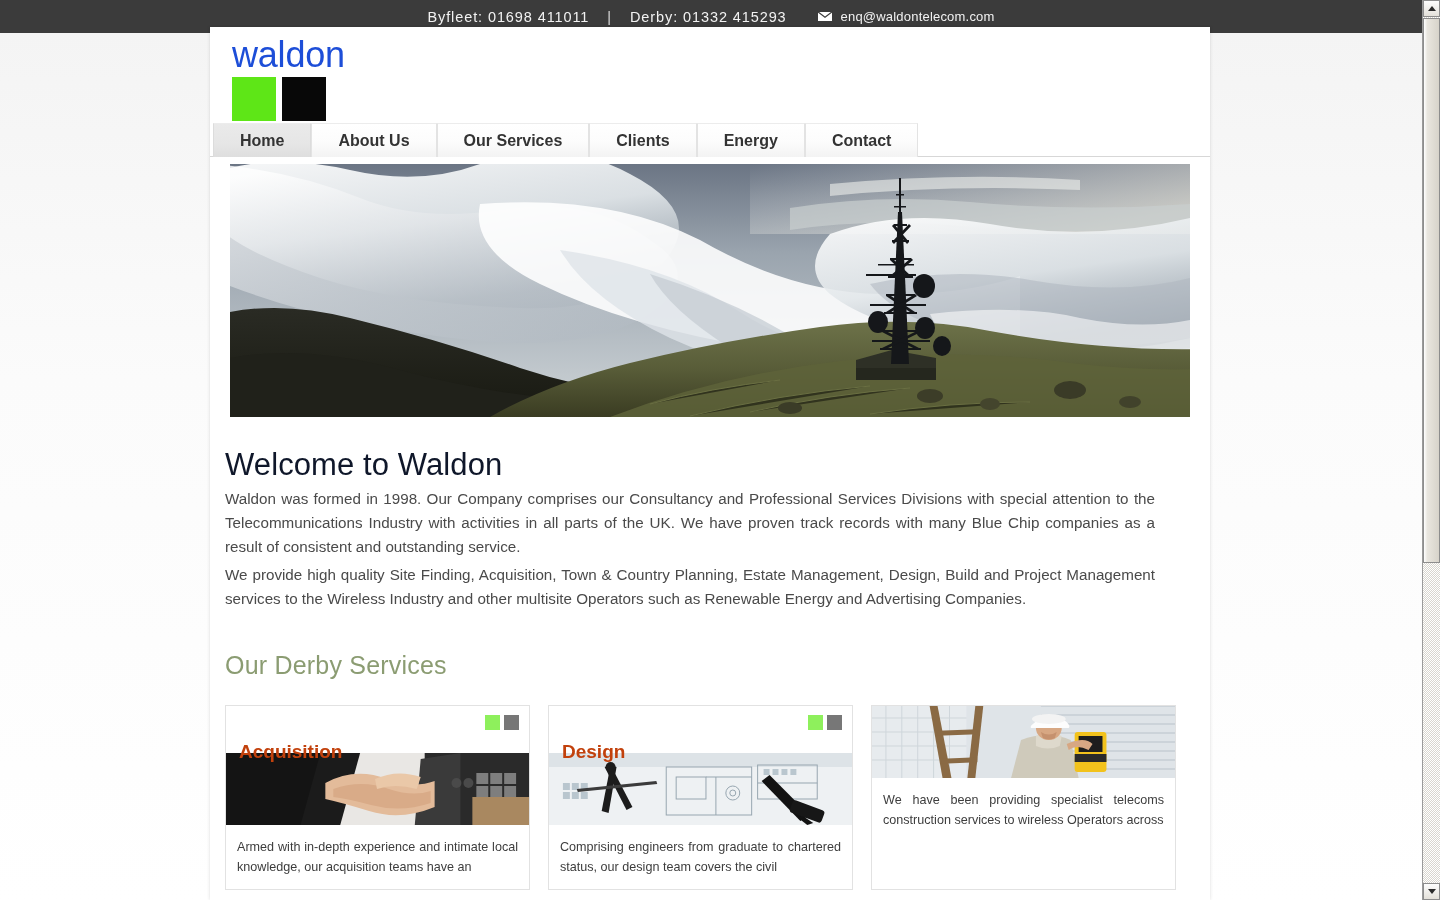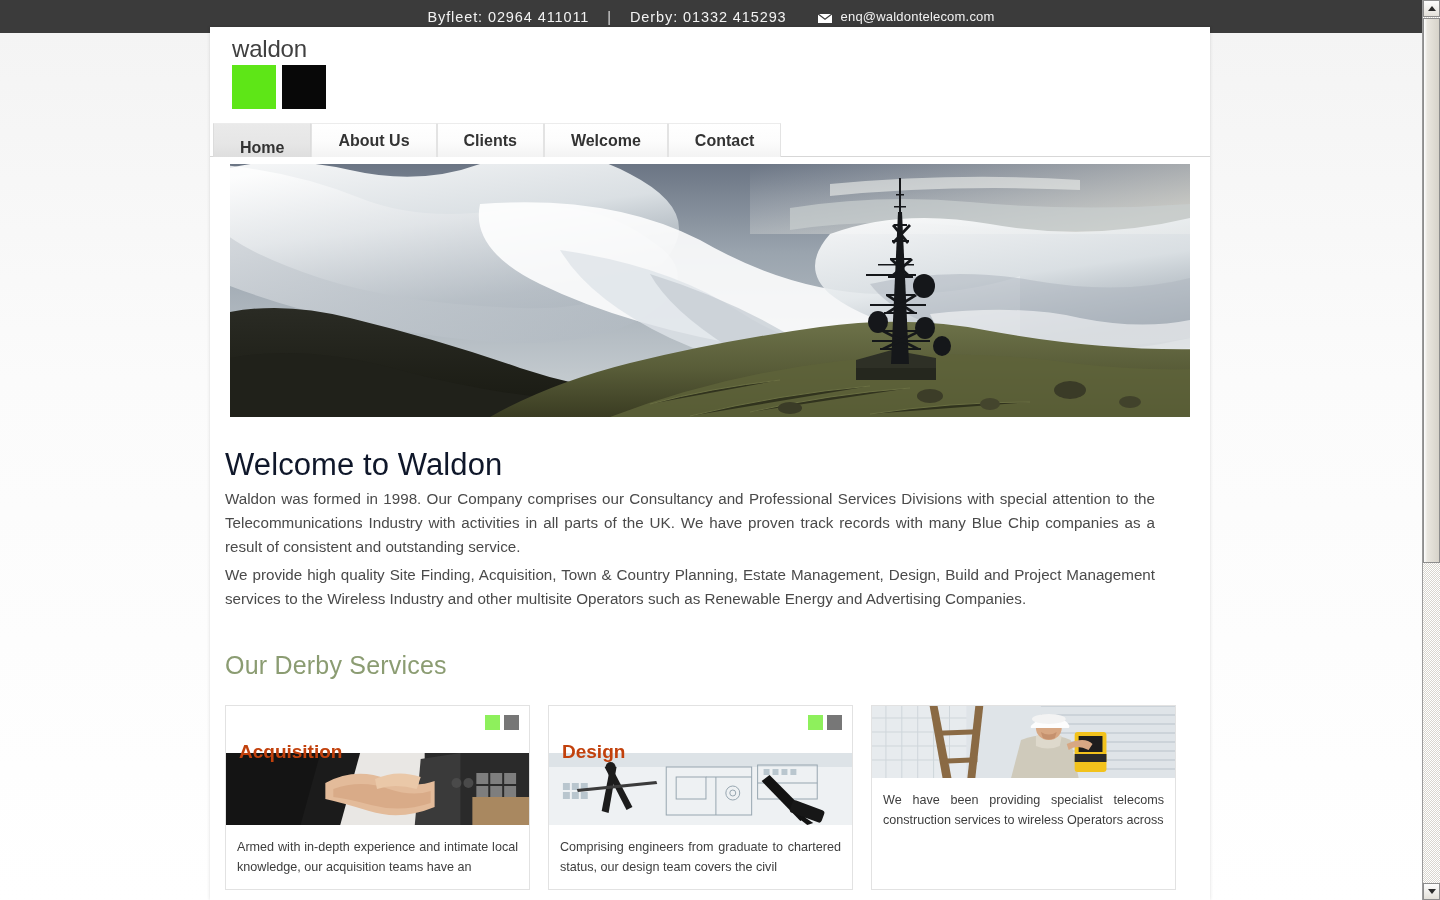--- a/index.html
+++ b/index.html
@@ -20,21 +20,21 @@
   }
   .topbar-inner {
     display: flex; align-items: center;
     color: #f2f2f2;
     font-size: 14.5px;
     letter-spacing: .9px;
     font-family: "Liberation Sans", sans-serif;
   }
   .tb-phone { white-space: nowrap; }
   .tb-sep { margin: 0 18px; color: #d9d9d9; }
-  .tb-mail { display: flex; align-items: center; margin-left: 30px; }
+  .tb-mail { display: flex; align-items: flex-start; margin-left: 30px; }
   .mail-ico { width: 16px; height: 11px; margin-right: 8px; display: block; }
   .tb-email { font-size: 13px; letter-spacing: .2px; }
 
   
   .page-bg {
     position: absolute; top: 33px; left: 0;
     width: 1422px; height: 867px;
     background: linear-gradient(to bottom, #f4f4f4 0%, #fbfbfb 40%, #ffffff 100%);
   }
 
@@ -42,21 +42,21 @@
   .container {
     position: absolute; top: 27px; left: 210px;
     width: 1000px; min-height: 873px;
     background: #ffffff;
     box-shadow: -1px 0 3px rgba(0,0,0,.07), 1px 0 3px rgba(0,0,0,.07);
   }
 
   
   .logo { position: relative; padding: 10px 0 0 22px; height: 96px; }
   .logo-word {
-    font-size: 24px; color: #404040; line-height: 1;
+    font-size: 36px; color: #1d4ed8; line-height: 1;
     font-family: "Liberation Sans", sans-serif;
     letter-spacing: -0.2px;
   }
   .logo-squares { margin-top: 4px; display: flex; }
   .sq { width: 44px; height: 44px; }
   .sq-green { background: #5ee617; }
   .sq-black { background: #080808; margin-left: 6px; }
 
   
   .nav {
@@ -76,21 +76,20 @@
     border-left: 1px solid #e3e3e3;
     border-right: 1px solid #e3e3e3;
     border-top: 1px solid #ececec;
     cursor: pointer;
     white-space: nowrap;
   }
   .nav-item.active {
     background: linear-gradient(to bottom, #eaeaea 0%, #e6e6e6 60%, #dedede 100%);
     border-left: 1px solid #dcdcdc;
     border-right: 1px solid #dcdcdc;
-    align-items: flex-end;
   }
 
   
   .hero {
     position: relative;
     width: 960px; height: 253px;
     margin: 7px auto 0 auto;
     overflow: hidden;
     background: #7d8894;
   }
@@ -190,21 +189,21 @@
 </style>
 </head>
 <body>
 
 <div id="root">
 
   <div class="page-bg"></div>
 
   <div class="topbar">
     <div class="topbar-inner">
-      <span class="tb-phone">Byfleet: 02964 411011</span>
+      <span class="tb-phone">Byfleet: 01698 411011</span>
       <span class="tb-sep">|</span>
       <span class="tb-phone">Derby: 01332 415293</span>
       <span class="tb-mail">
         <span class="mail-ico">
           <svg viewBox="0 0 16 11" width="16" height="11">
             <rect x="0.5" y="0.5" width="15" height="10" fill="#ffffff" stroke="#3b3b3b"></rect>
             <path d="M0.5 0.5 L8 6.2 L15.5 0.5" fill="none" stroke="#3b3b3b" stroke-width="1.1"></path>
           </svg>
         </span>
         <span class="tb-email">enq@waldontelecom.com</span>
@@ -223,24 +222,27 @@
     </div>
 
     <nav class="nav">
       <div class="nav-item active">
         <span>Home</span>
       </div>
       <div class="nav-item">
         <span>About Us</span>
       </div>
       <div class="nav-item">
+        <span>Our Services</span>
+      </div>
+      <div class="nav-item">
         <span>Clients</span>
       </div>
       <div class="nav-item">
-        <span>Welcome</span>
+        <span>Energy</span>
       </div>
       <div class="nav-item">
         <span>Contact</span>
       </div>
     </nav>
 
     <div class="hero">
       <svg viewBox="0 0 960 253" preserveAspectRatio="none">
         <defs>
           <linearGradient id="skyg" x1="0" y1="0" x2="0" y2="1">

